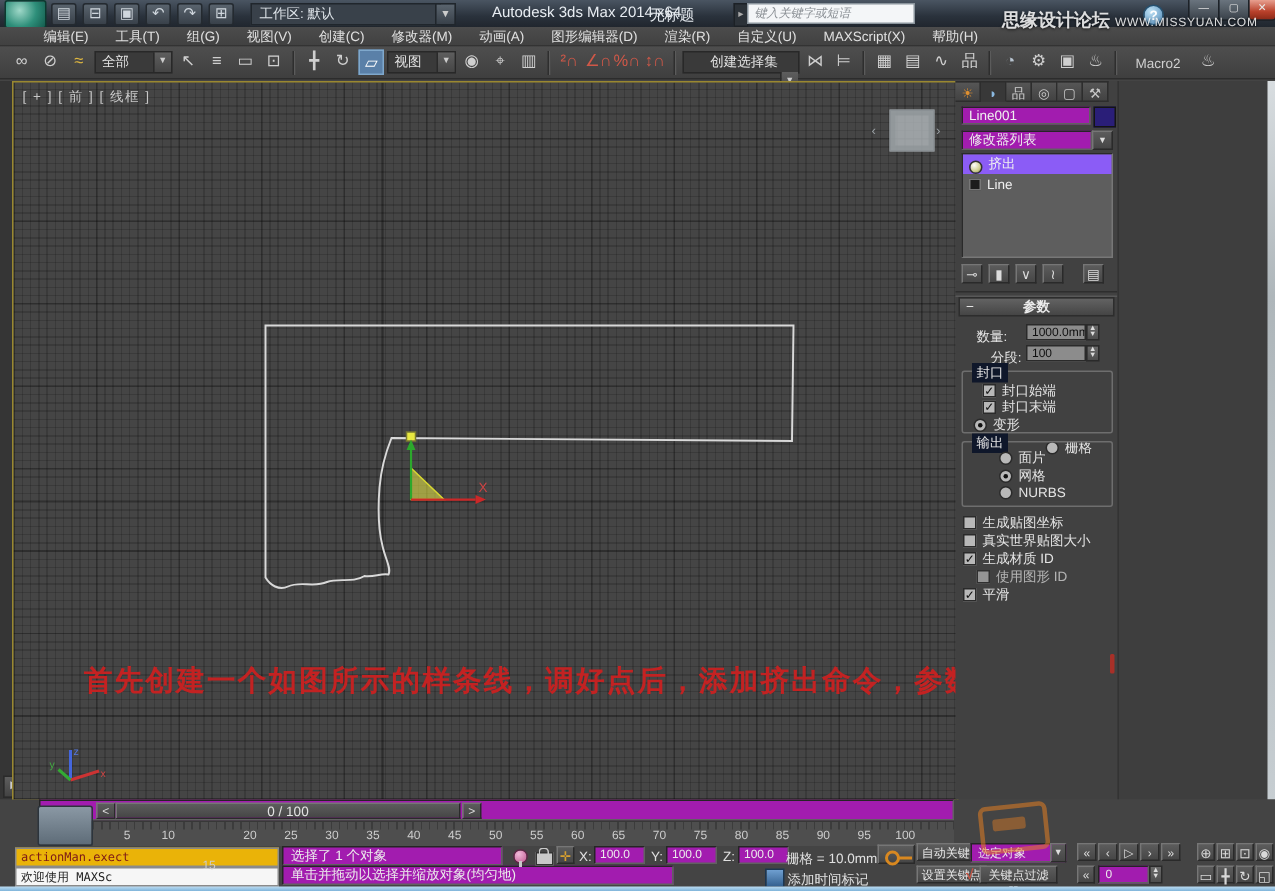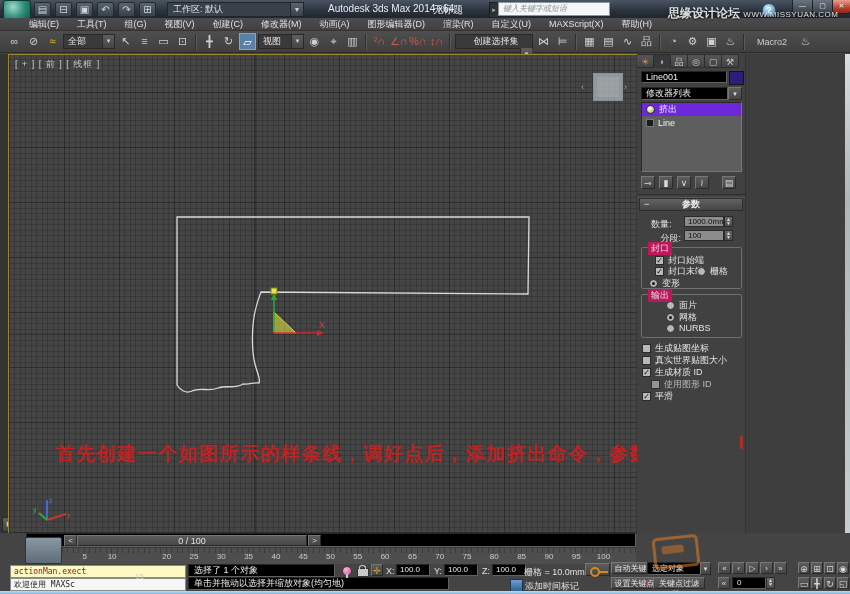--- a/index.html
+++ b/index.html
@@ -63,47 +63,47 @@
   .vc-arrow{position:absolute;top:27px;color:#9aa0a4;font-size:9px;}
   #left-strip{position:absolute;left:0;top:54px;width:8px;height:479px;background:#353535;}
   #vp-tab-btn{position:absolute;left:2px;top:517px;width:13px;height:13px;background:linear-gradient(#5e5e5e,#434343);
     border:1px solid #2a2a2a;color:#ccc;font-size:7px;line-height:12px;text-align:center;}
   
   #cmd-panel{position:absolute;left:637px;top:54px;width:213px;height:479px;background:#414141;}
   #panel-tabs{position:absolute;left:0;top:0;display:flex;height:15px;}
   .p-tab{width:17px;height:14px;text-align:center;line-height:14px;font-size:9px;
     background:linear-gradient(#565656,#424242);border:1px solid #2d2d2d;border-left:none;box-sizing:border-box;}
   .p-tab.active{background:#383838;border-bottom:1px solid #383838;}
-  .sunken{background:#000000;border:1px solid;border-color:#252525 #616161 #616161 #252525;box-sizing:border-box;}
+  .sunken{background:#a21caf;border:1px solid;border-color:#252525 #616161 #616161 #252525;box-sizing:border-box;}
   .raised{background:linear-gradient(#5c5c5c,#464646);border:1px solid;border-color:#767676 #2a2a2a #2a2a2a #767676;box-sizing:border-box;}
   #obj-name{position:absolute;left:4px;top:17px;width:86px;height:12px;font-size:9px;color:#f0f0f0;
     line-height:10px;padding-left:4px;}
   #obj-color{position:absolute;left:92px;top:17px;width:13px;height:12px;background:#2a1e78;border:1px solid #141414;}
   #mod-list{position:absolute;left:4px;top:33px;width:87px;height:13px;font-size:9px;color:#ececec;line-height:11px;padding-left:4px;}
   #mod-list-arrow{position:absolute;left:91px;top:33px;width:14px;height:13px;font-size:6px;line-height:12px;text-align:center;color:#ddd;}
   #mod-stack{position:absolute;left:4px;top:48px;width:101px;height:70px;background:#5e5e5e;
     border:1px solid;border-color:#2a2a2a #777 #777 #2a2a2a;box-sizing:border-box;}
   .stack-row{height:13px;display:flex;align-items:center;font-size:9px;color:#f0f0f0;padding-left:4px;gap:4px;}
-  .stack-row.sel{background:#6d28d9;}
+  .stack-row.sel{background:#8b5cf6;align-items:flex-end;}
   .bulb{width:7px;height:7px;border-radius:50%;background:radial-gradient(circle at 35% 30%,#fff,#cfcf90 60%,#8f8f50);border:1px solid #333;flex:0 0 auto;}
   .sqicon{width:6px;height:6px;background:#1c1c1c;border:1px solid #777;flex:0 0 auto;}
   #stack-btns{position:absolute;left:4px;top:122px;display:flex;gap:4px;width:101px;}
   .stk-btn{width:14px;height:13px;font-size:9px;line-height:13px;text-align:center;color:#ddd;}
   .stk-btn:last-child{margin-left:9px;}
   #panel-sep{position:absolute;left:0px;top:140px;width:108px;height:2px;border-top:1px solid #2e2e2e;border-bottom:1px solid #585858;}
   #rollout-hdr{position:absolute;left:2px;top:144px;width:104px;height:13px;background:linear-gradient(#636363,#454545);
     border:1px solid #2d2d2d;box-sizing:border-box;font-size:9px;font-weight:bold;color:#ececec;text-align:center;line-height:11px;}
   #rollout-hdr .minus{position:absolute;left:4px;top:0;font-weight:normal;}
   .fld-label{position:absolute;font-size:9px;color:#e4e4e4;}
   .num-field{position:absolute;height:11px;background:#8c8c8c;border:1px solid #2a2a2a;box-sizing:border-box;
     font-size:8px;color:#101010;line-height:9px;padding-left:3px;white-space:nowrap;overflow:hidden;}
   .spinner{position:absolute;width:9px;height:11px;background:linear-gradient(#6a6a6a,#4e4e4e);border:1px solid #2a2a2a;
     box-sizing:border-box;color:#ddd;font-size:5px;line-height:4px;text-align:center;}
   .grp{position:absolute;border:1px solid #6e6e6e;border-radius:2px;}
-  .grp-title{position:absolute;top:-6px;left:6px;background:#be185d;padding:0 3px;font-size:9px;color:#e4e4e4;}
+  .grp-title{position:absolute;top:-6px;left:6px;background:#0f172a;padding:0 3px;font-size:9px;color:#e4e4e4;}
   .cb-row{position:absolute;display:flex;align-items:center;gap:4px;font-size:9px;color:#e4e4e4;white-space:nowrap;}
   .cb{width:9px;height:9px;background:#b8b8b8;border:1px solid #2a2a2a;box-sizing:border-box;
     font-size:8px;line-height:7px;text-align:center;color:#101010;flex:0 0 auto;}
   .cb.on::after{content:"✓";}
   .rb{width:9px;height:9px;border-radius:50%;background:#b8b8b8;border:1px solid #2a2a2a;box-sizing:border-box;position:relative;flex:0 0 auto;}
   .rb.on::after{content:"";position:absolute;left:2px;top:2px;width:3px;height:3px;border-radius:50%;background:#101010;}
   .dim{opacity:.7;}
   #panel-blank{position:absolute;left:108px;top:0;width:105px;height:479px;background:#3e3e3e;border-left:1px solid #333;}
   #panel-scroll{position:absolute;left:208px;top:0;width:5px;height:479px;background:linear-gradient(#d8dde0,#aeb6ba 30%,#c6cdd1);}
   #red-mark{position:absolute;left:103px;top:382px;width:3px;height:13px;background:#a83028;border-radius:1px;}
@@ -111,21 +111,21 @@
   #bottom{position:absolute;left:0;top:533px;width:850px;height:61px;background:#444;}
   #slider-track{position:absolute;left:26px;top:0px;width:610px;height:14px;}
   #slider-handle{position:absolute;left:50px;top:1px;width:230px;height:11px;font-size:9px;color:#e4e4e4;text-align:center;line-height:11px;}
   .sl-btn{position:absolute;top:1px;width:13px;height:11px;font-size:8px;color:#ddd;text-align:center;line-height:10px;}
   #mini-curve-btn{position:absolute;left:25px;top:4px;width:35px;height:25px;background:linear-gradient(#8a98a4,#5e6c78);
     border:1px solid #2c343c;border-radius:2px;}
   #ruler{position:absolute;left:62px;top:14px;width:574px;height:16px;background:#4e4e4e;border-top:1px solid #383838;
     background-image:repeating-linear-gradient(90deg,#3c3c3c 0 1px,transparent 1px 5.46px);background-size:100% 5px;background-repeat:no-repeat;}
   .ruler-num{position:absolute;top:5px;font-size:8px;color:#cccccc;transform:translateX(-50%);}
   #frame-marker{position:absolute;left:52px;top:15px;width:7px;height:14px;background:#5c646c;border:1px solid #d8c020;box-sizing:border-box;}
-  #listener1{position:absolute;left:10px;top:32px;width:176px;height:13px;background:#fef9c3;border:1px solid #8a8a8a;box-sizing:border-box;
+  #listener1{position:absolute;left:10px;top:32px;width:176px;height:13px;background:#eab308;border:1px solid #8a8a8a;box-sizing:border-box;
     font-family:"DejaVu Sans Mono",monospace;font-size:8px;color:#7c1818;line-height:11px;padding-left:3px;white-space:nowrap;overflow:hidden;}
   #listener2{position:absolute;left:10px;top:45px;width:176px;height:13px;background:#f6f6f6;border:1px solid #8a8a8a;box-sizing:border-box;
     font-family:"DejaVu Sans Mono",monospace;font-size:8px;color:#222;line-height:11px;padding-left:3px;white-space:nowrap;overflow:hidden;}
   #status-field{position:absolute;left:188px;top:31px;width:147px;height:13px;font-size:9px;color:#ececec;line-height:11px;padding-left:5px;white-space:nowrap;}
   #prompt-field{position:absolute;left:188px;top:44px;width:261px;height:13px;font-size:9px;color:#ececec;line-height:11px;padding-left:5px;white-space:nowrap;overflow:hidden;}
   .coord-label{position:absolute;top:33px;font-size:9px;color:#e0e0e0;}
   .coord-field{position:absolute;top:31px;width:34px;height:12px;font-size:8px;color:#ececec;line-height:10px;padding-left:3px;}
   #grid-label{position:absolute;left:524px;top:33px;font-size:9px;color:#e0e0e0;white-space:nowrap;}
   #isolate-icon{position:absolute;left:342px;top:33px;width:8px;height:8px;border-radius:50%;background:radial-gradient(circle at 35% 30%,#f0b8d8,#c05890);border:1px solid #5c2846;}
   #isolate-icon::after{content:"";position:absolute;left:3px;top:7px;width:2px;height:4px;background:#c8c8c8;}
@@ -335,21 +335,21 @@
           <span>封口始端</span>
       </div>
       <div class="cb-row" style="left:13px;top:17px;">
         <span class="cb on"></span>
           <span>封口末端</span>
       </div>
       <div class="cb-row" style="left:7px;top:29px;">
         <span class="rb on"></span>
           <span>变形</span>
       </div>
-      <div class="cb-row" style="left:55px;top:17px;">
+      <div class="cb-row" style="left:55px;top:44px;">
         <span class="rb"></span>
           <span>栅格</span>
       </div>
     </div>
 
     <div class="grp" style="left:4px;top:240px;width:99px;height:42px;">
       <span class="grp-title">输出</span>
       <div class="cb-row" style="left:24px;top:4px;">
         <span class="rb"></span>
           <span>面片</span>

